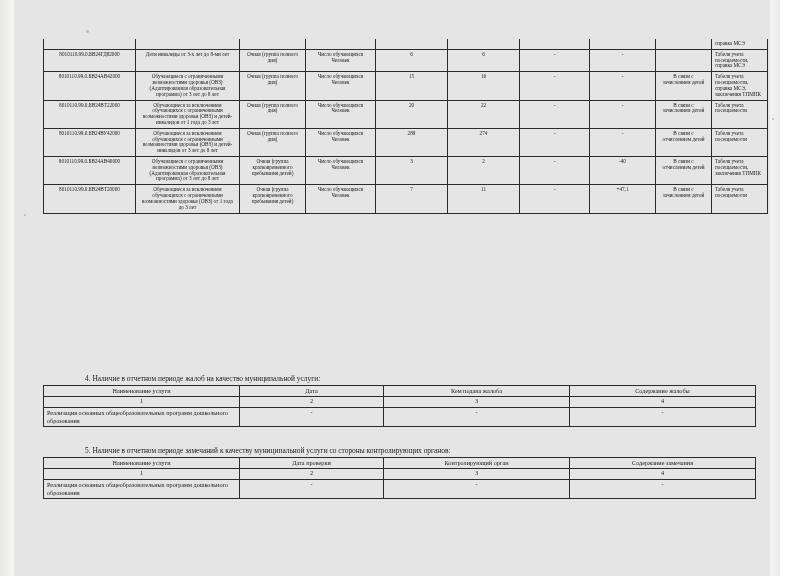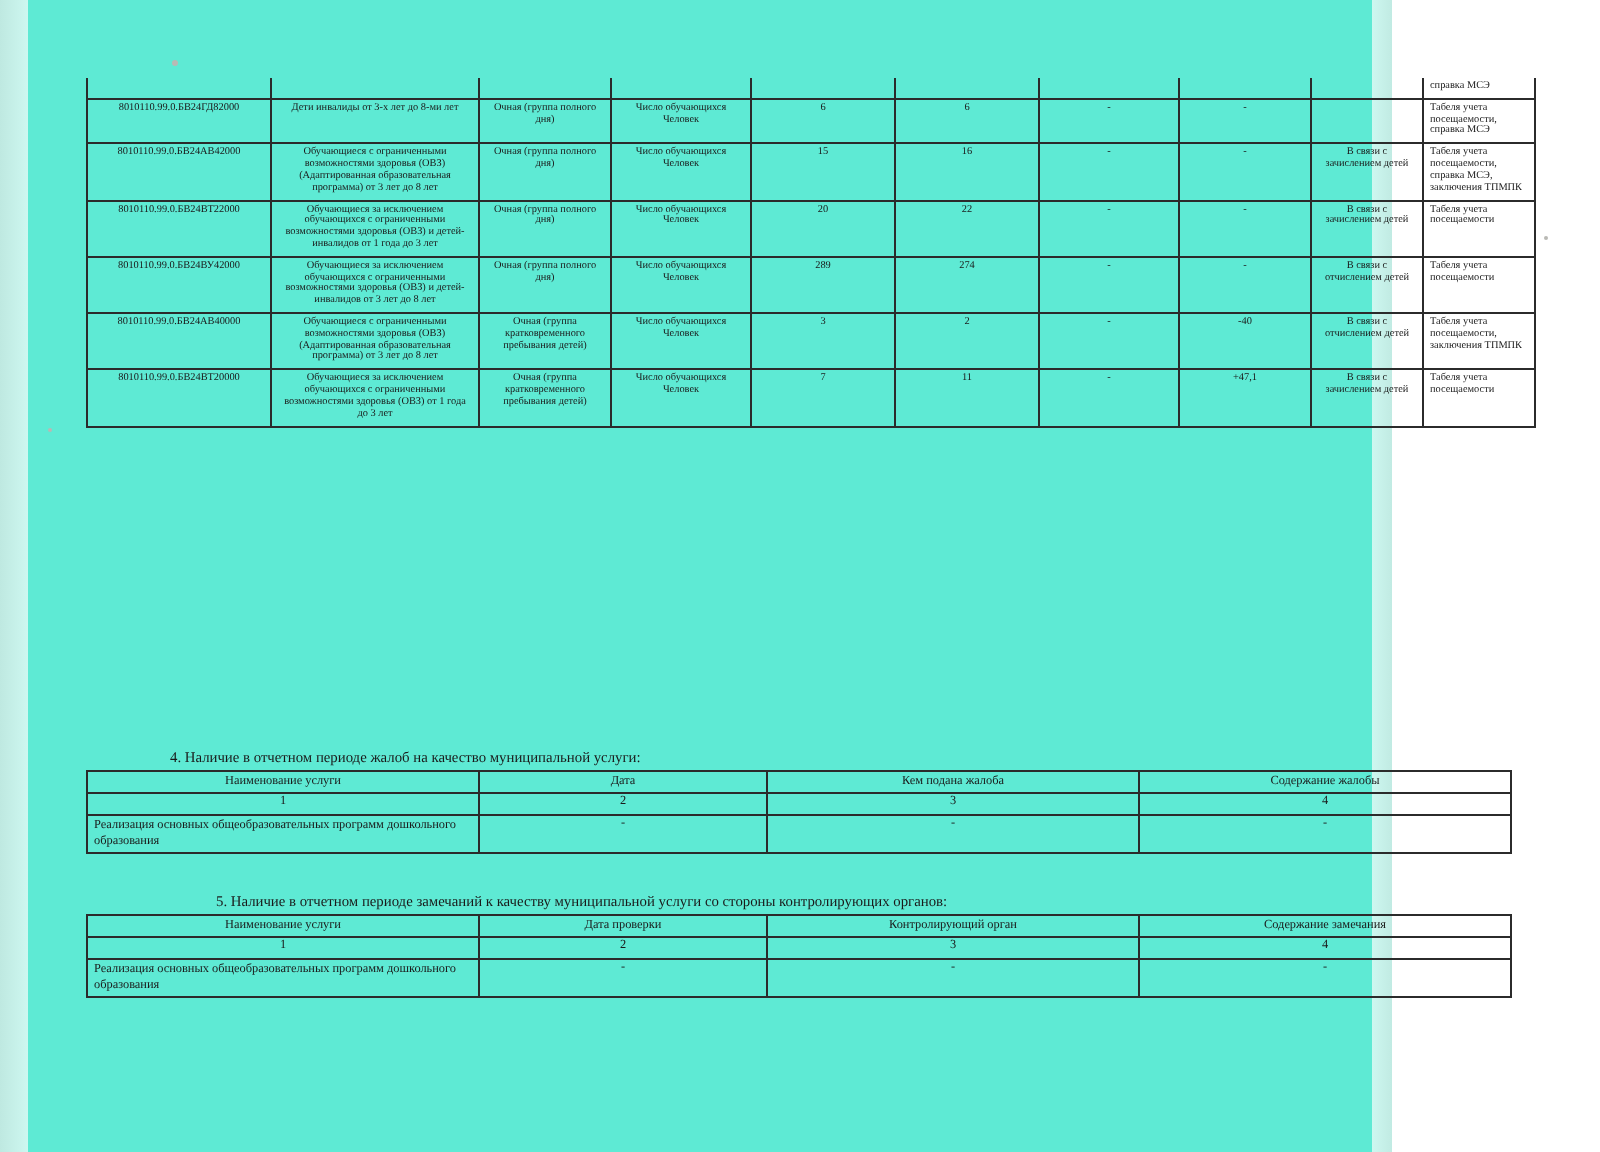--- a/index.html
+++ b/index.html
@@ -11,23 +11,23 @@
     width: 800px;
     height: 576px;
     font-family: "Liberation Serif", serif;
     color: #1a1a1a;
     position: relative;
     overflow: hidden;
   }
   .page {
     position: absolute;
     left: 0; top: 0;
-    width: 696px;
+    width: 780px;
     height: 576px;
-    background: #5eead4;
+    background: #e5e5e5;
   }
   
   .scan-edge-left {
     position: absolute;
     left: 0; top: 0; width: 14px; height: 576px;
     background: linear-gradient(to right, #e8e8e6, #fdfdfc);
     opacity: .7;
   }
   .scan-edge-right {
     position: absolute;
@@ -77,21 +77,21 @@
 
   .row-top td { border-top: none; }
 
   
   .section-heading {
     position: absolute;
     font-size: 7.4px;
     font-family: "Liberation Serif", serif;
   }
   .h4 { left: 85px; top: 374px; }
-  .h5 { left: 85px; top: 446px; margin-left: 23px; }
+  .h5 { left: 85px; top: 446px; }
 
   
   .smalltable {
     position: absolute;
     left: 43px;
     width: 712px;
     font-size: 6.2px;
   }
   .smalltable td {
     font-size: 6.2px;

